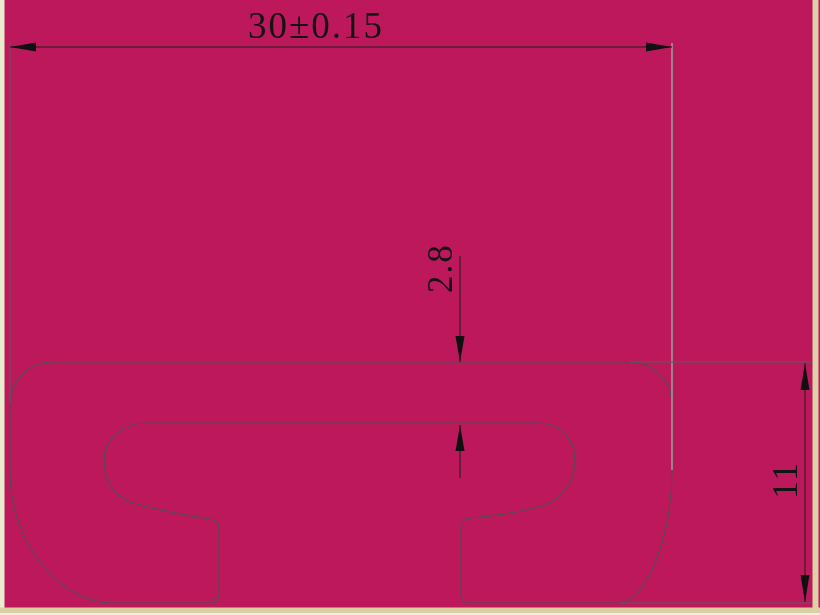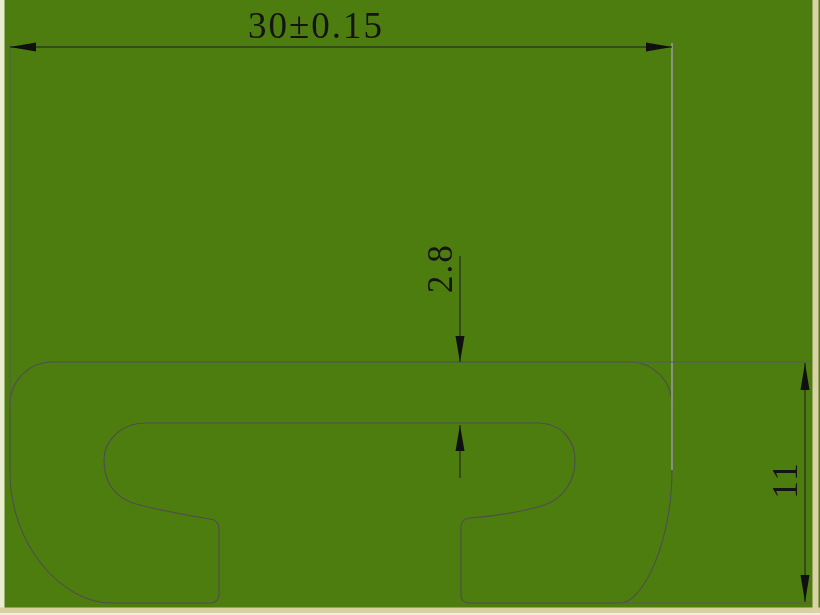--- a/index.html
+++ b/index.html
@@ -1,16 +1,16 @@
 <!DOCTYPE html>
 <html><head>
 <meta charset="utf-8">
 <style>
   html,body{margin:0;padding:0;background:#fff;}
-  #stage{position:relative;width:820px;height:615px;background:#4d7c0f;overflow:hidden;
+  #stage{position:relative;width:820px;height:615px;background:#be185d;overflow:hidden;
          font-family:"Liberation Serif", serif;}
   svg{position:absolute;left:0;top:0;}
   .outline{fill:none;stroke:#4f4f4f;stroke-width:1.1;stroke-linejoin:round;}
   .dimline{fill:none;stroke:#1c1c1c;stroke-width:1;}
   .extline{fill:none;stroke:#5a5a5a;stroke-width:1;}
   .extgray{fill:none;stroke:#9a9a9a;stroke-width:1.6;}
   .arrow{fill:#101010;stroke:none;}
   .dimtext{fill:#141414;font-size:37px;letter-spacing:2px;}
   .dimtext-sm{fill:#141414;font-size:35px;letter-spacing:2px;}
 </style>

